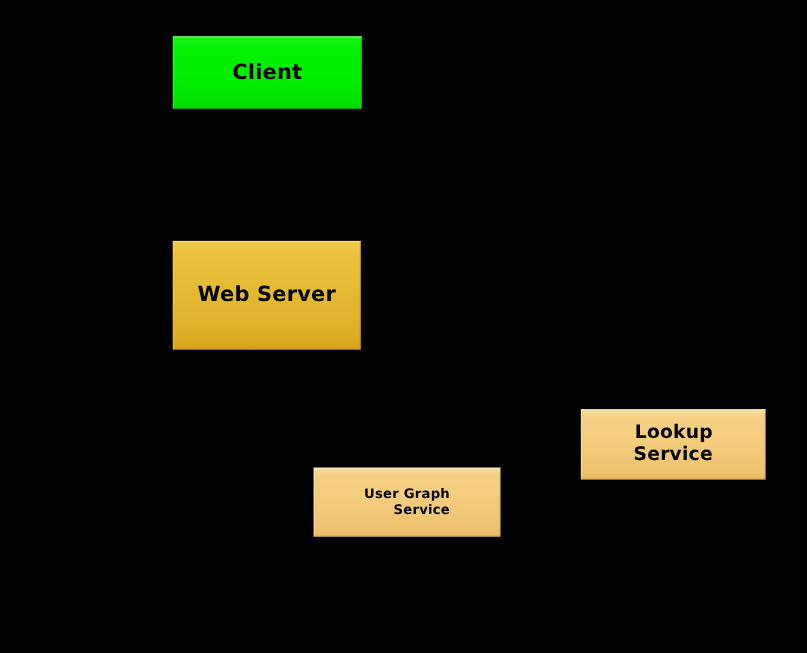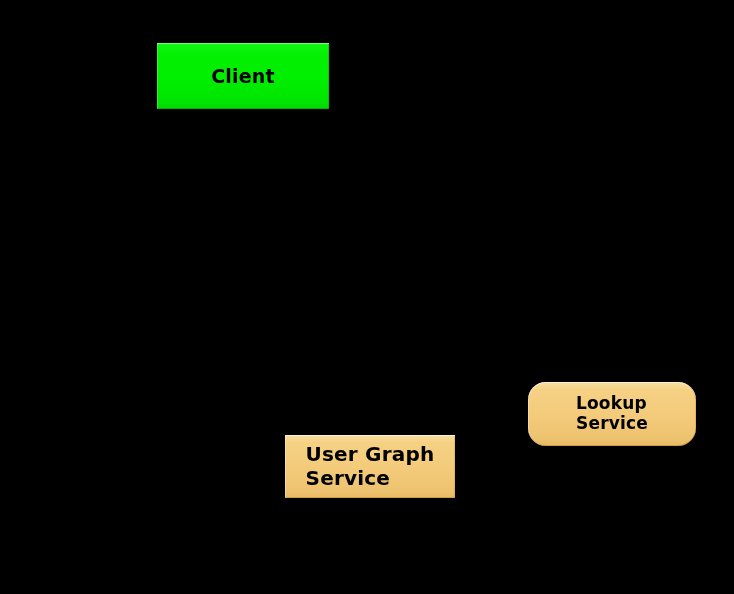--- a/index.html
+++ b/index.html
@@ -17,27 +17,26 @@
     height: 594px;
     background: #000000;
     overflow: hidden;
   }
   .node {
     position: absolute;
     box-sizing: border-box;
     display: flex;
     align-items: center;
     justify-content: center;
-    text-align: left;
+    text-align: right;
     color: #000000;
     font-family: "DejaVu Sans", sans-serif;
     font-weight: bold;
     letter-spacing: 0.2px;
     line-height: 1.16;
-    margin-top: 10px;
     -webkit-font-smoothing: none;
   }
   
   .node.amber {
     background: linear-gradient(180deg, #f6dfa0 0%, #f6d184 12%, #f3cb7b 50%, #eec370 88%, #e8ba63 100%);
     box-shadow:
       inset 0 1px 0 rgba(255,255,255,0.55),
       inset 1px 0 0 rgba(255,255,255,0.30),
       inset -1px 0 0 rgba(160,110,20,0.22),
       inset 0 -1px 0 rgba(150,100,15,0.30),
@@ -67,21 +66,24 @@
     padding: 0 6px;
   }
 </style>
 </head>
 <body>
 
 <div id="canvas" style="width: 734px; height: 594px; background: rgb(0, 0, 0);">
     <div class="node green" style="left: 157px; top: 33px; width: 172px; height: 66px; color: rgb(0, 0, 0); font-size: 19px;">
       <span class="node-label">Client</span>
     </div>
-    <div class="node amber" style="left: 528px; top: 372px; width: 168px; height: 64px; color: rgb(0, 0, 0); font-size: 17px; border-radius: 18px;">
+    <div class="node gold" style="left: 157px; top: 219px; width: 171px; height: 99px; color: rgb(0, 0, 0); font-size: 19px;">
+      <span class="node-label">Web Server</span>
+    </div>
+    <div class="node amber" style="left: 528px; top: 372px; width: 168px; height: 64px; color: rgb(0, 0, 0); font-size: 17px;">
       <span class="node-label">Lookup
 Service</span>
     </div>
-    <div class="node amber" style="left: 285px; top: 425px; width: 170px; height: 63px; color: rgb(0, 0, 0); font-size: 20px;">
+    <div class="node amber" style="left: 285px; top: 425px; width: 170px; height: 63px; color: rgb(0, 0, 0); font-size: 12px;">
       <span class="node-label">User Graph
 Service</span>
     </div>
   </div>
 
 </body></html>

